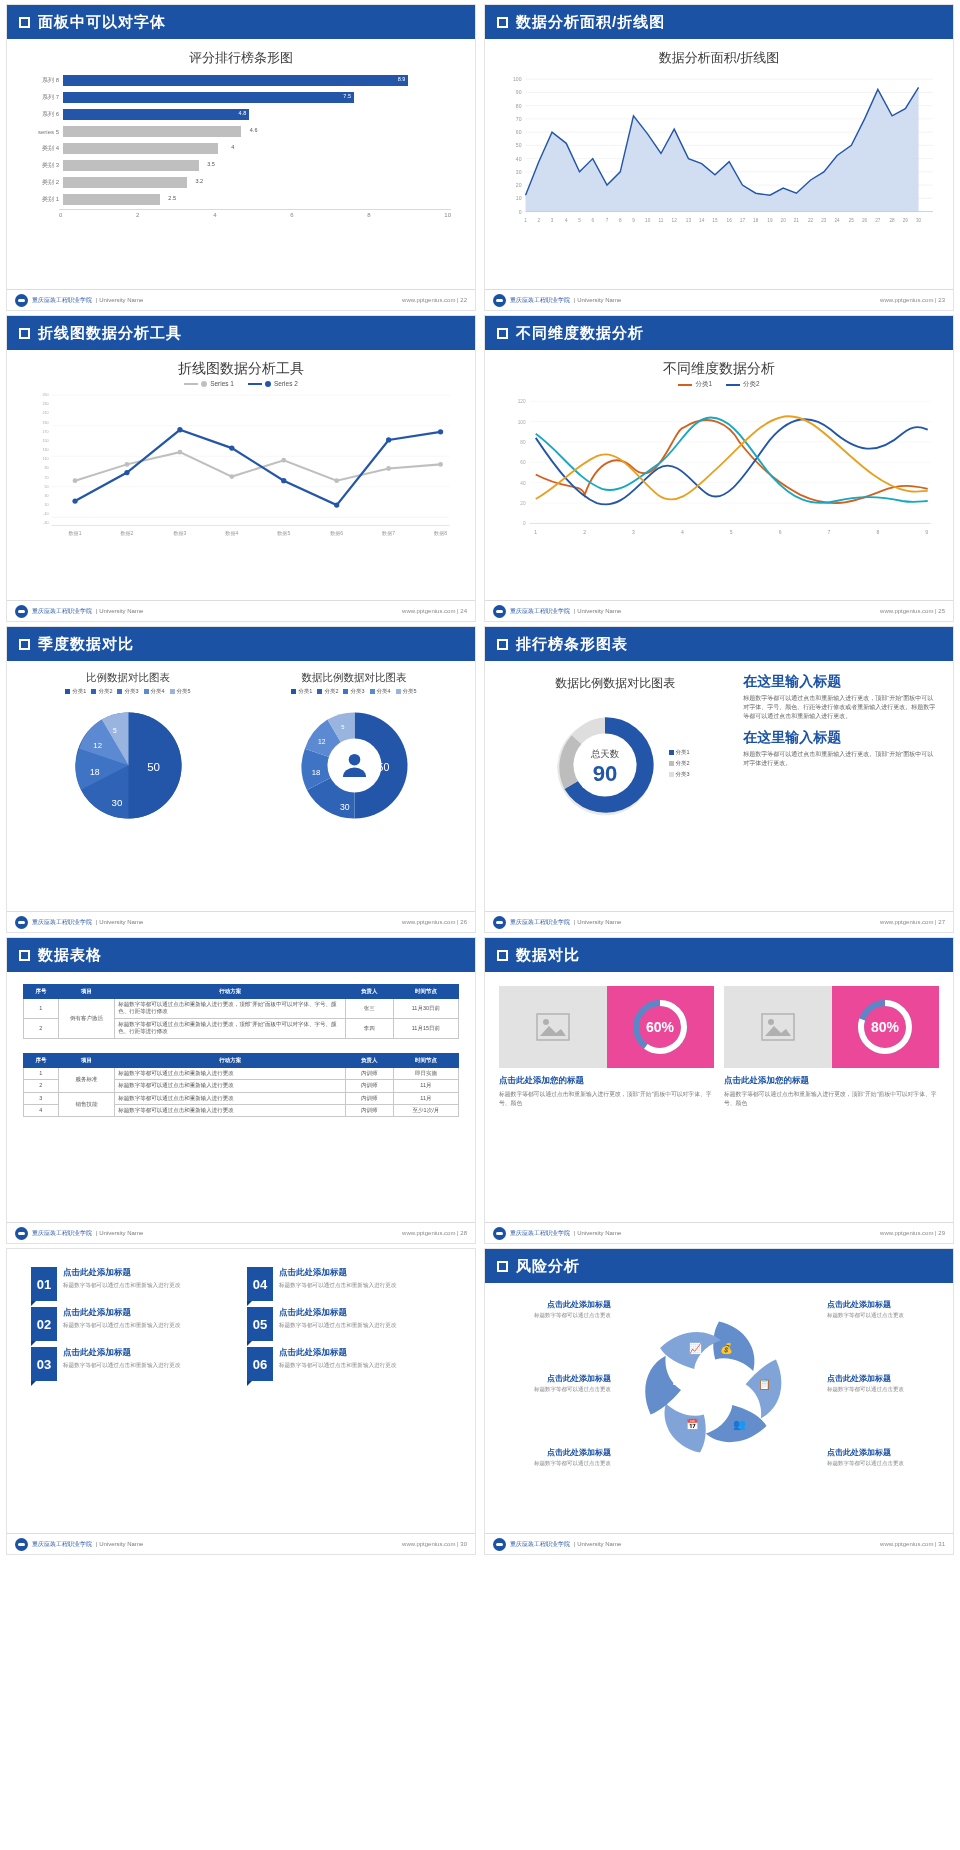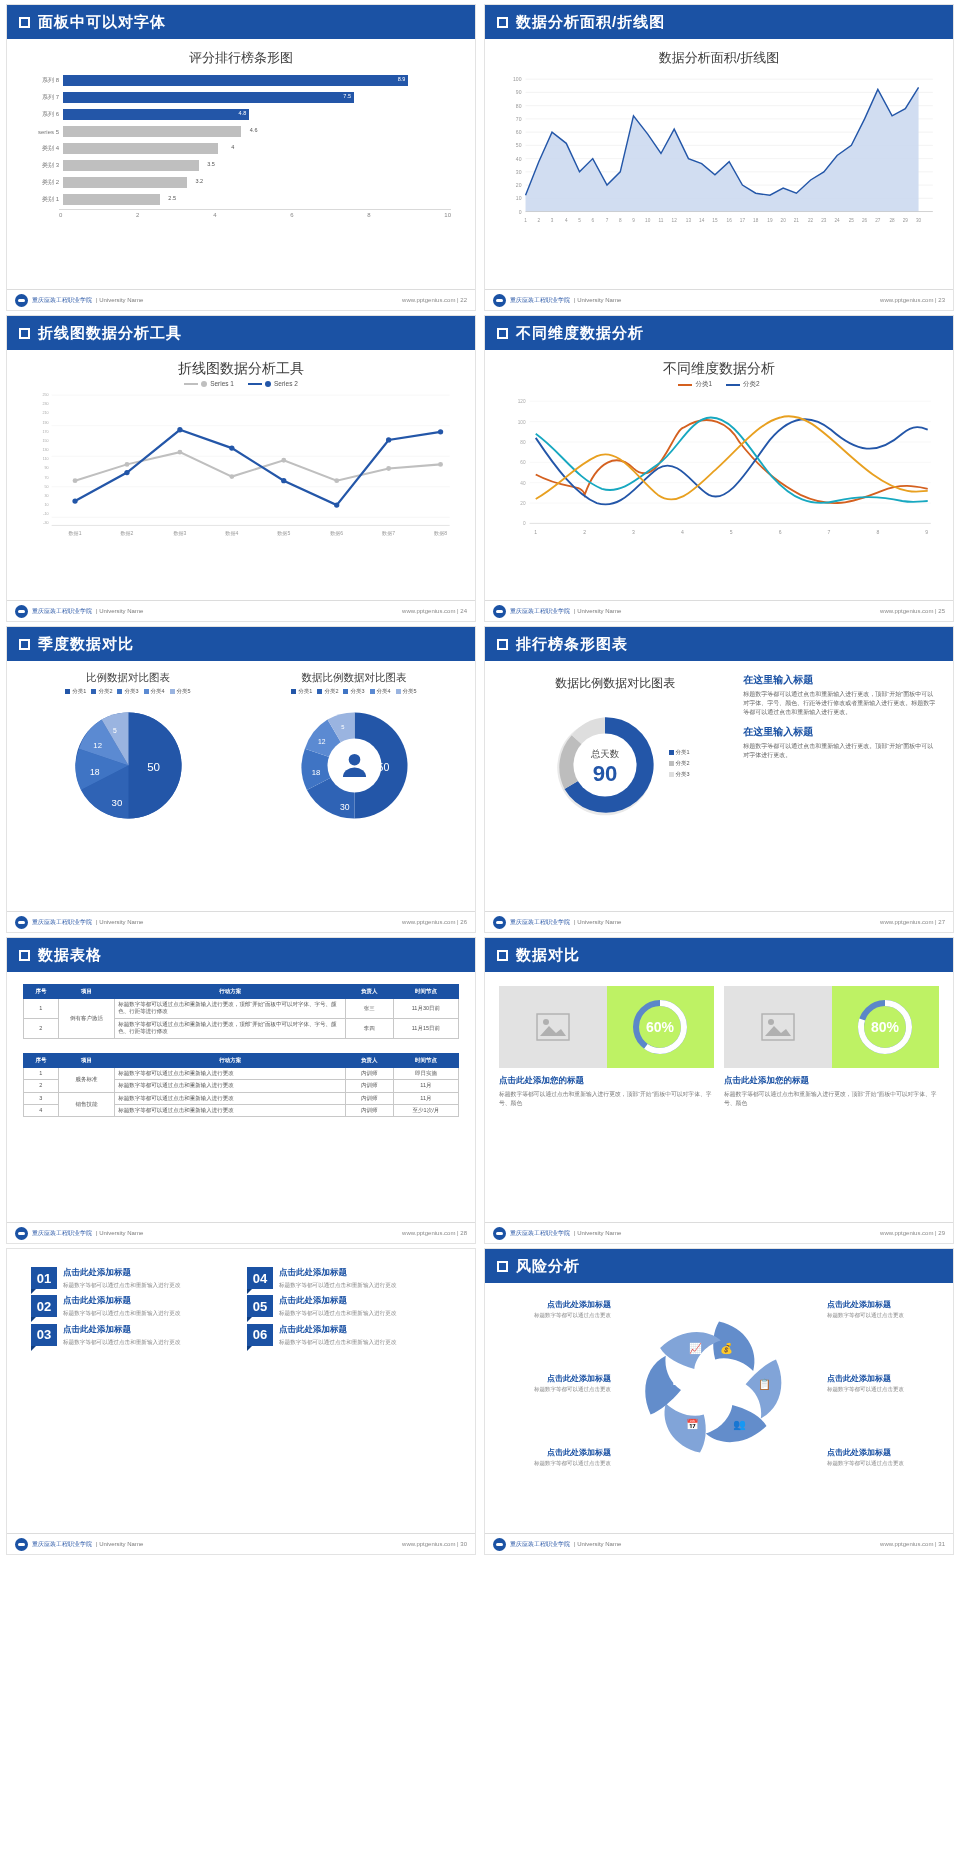--- a/index.html
+++ b/index.html
@@ -38,39 +38,39 @@
   .twocol{display:flex;gap:4px;height:100%;}
   .half{flex:1;display:flex;flex-direction:column;align-items:center;}
   .subtitle{font-size:10.5px;color:#3b3b3b;margin:6px 0 3px;}
   .plegend{display:flex;gap:5px;flex-wrap:wrap;justify-content:center;margin-bottom:3px;}
   .plegend .li{display:flex;align-items:center;gap:2px;font-size:5.5px;color:#555;}
   .plegend .sw{width:5px;height:5px;display:inline-block;}
   
   .qwrap{display:flex;height:100%;gap:8px;padding-top:4px;}
   .qleft{width:54%;display:flex;flex-direction:column;align-items:center;}
   .qright{width:44%;padding-right:4px;}
-  .qright h4{color:#1b52a4;font-size:10px;margin:4px 0 3px;}
+  .qright h4{color:#1b52a4;font-size:14px;margin:4px 0 3px;}
   .qright p{font-size:6px;line-height:1.5;color:#666;margin:0 0 8px;}
   
   table{border-collapse:collapse;width:100%;font-size:5.5px;}
   th{background:#1b52a4;color:#fff;font-weight:bold;padding:3px 2px;border:1px solid #1b52a4;}
   td{border:1px solid #c8c8c8;padding:2px 3px;color:#555;line-height:1.35;}
   .tc{text-align:center;}
   
   .cmpwrap{display:flex;gap:10px;padding:10px 4px 0;}
   .cmpcell{flex:1;}
   .cmprow{display:flex;height:82px;}
   .ph{flex:1;background:#e2e2e2;display:flex;align-items:center;justify-content:center;}
-  .ring{flex:1;background:#bef264;display:flex;align-items:center;justify-content:center;}
+  .ring{flex:1;background:#ec4899;display:flex;align-items:center;justify-content:center;}
   .cmptitle{color:#1b52a4;font-size:8.5px;font-weight:bold;margin:7px 0 3px;}
   .cmpdesc{font-size:5.8px;color:#777;line-height:1.5;}
   
   .toc{display:grid;grid-template-columns:1fr 1fr;gap:6px 12px;padding:14px 14px 0;}
   .toci{display:flex;gap:6px;}
-  .tocnum{width:26px;height:22px;background:#1b52a4;color:#fff;font-size:13px;font-weight:bold;display:flex;align-items:center;justify-content:center;position:relative;flex:0 0 26px;}
+  .tocnum{width:26px;height:34px;background:#1b52a4;color:#fff;font-size:13px;font-weight:bold;display:flex;align-items:center;justify-content:center;position:relative;flex:0 0 26px;}
   .tocnum:after{content:"";position:absolute;bottom:-5px;left:0;border-left:5px solid #0e3d80;border-bottom:5px solid transparent;}
   .toch{color:#1b52a4;font-size:8.5px;font-weight:bold;margin:0 0 2px;}
   .tocp{font-size:5.6px;color:#888;line-height:1.5;margin:0;}
   
   .riskwrap{position:relative;height:100%;}
   .rlab{position:absolute;width:112px;}
   .rlab h4{color:#1b52a4;font-size:8px;font-weight:bold;margin:0 0 2px;}
   .rlab p{font-size:5.5px;color:#888;margin:0;line-height:1.4;}
   .rlab.r{text-align:left;}
   .rlab.l{text-align:right;}

